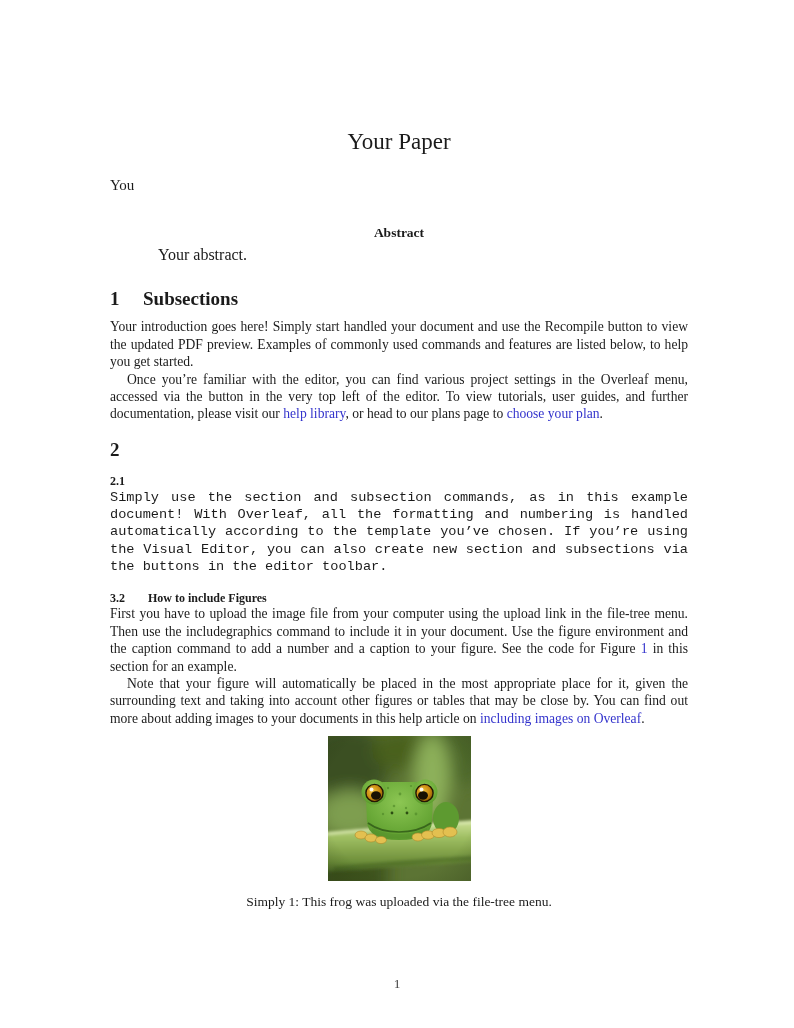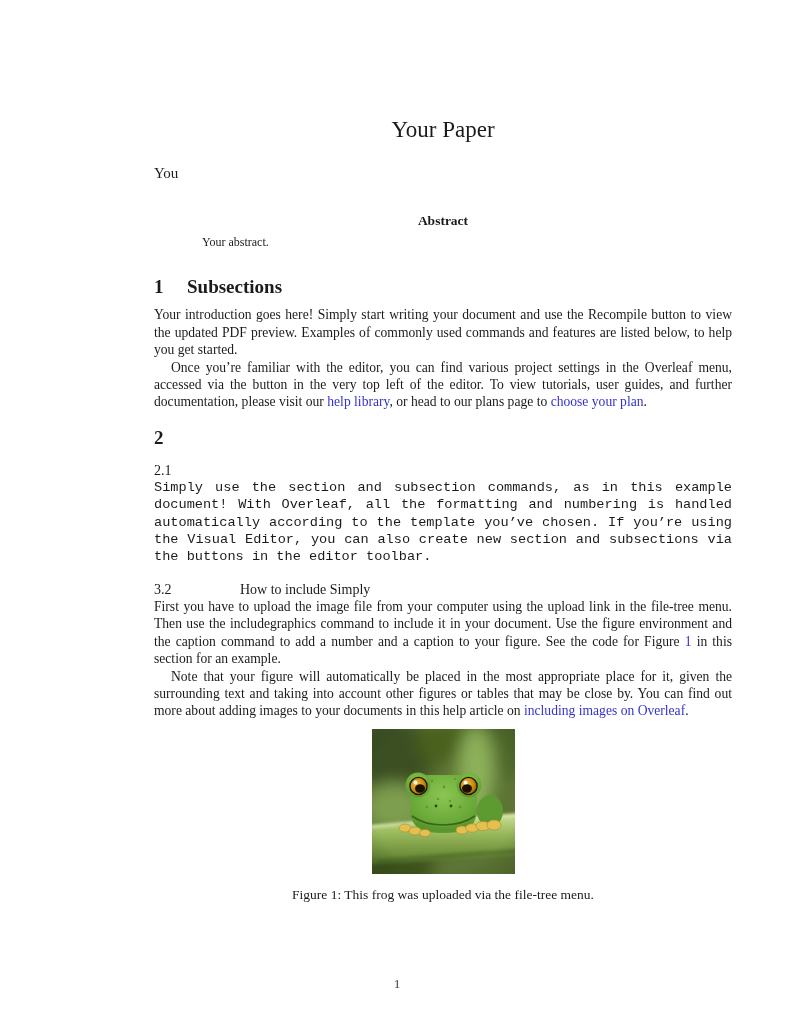--- a/index.html
+++ b/index.html
@@ -4,29 +4,29 @@
 <style>
   html,body{margin:0;padding:0;background:#ffffff;}
   .page{
     position:relative;
     width:794px;height:1028px;
     background:#ffffff;
     overflow:hidden;
     font-family:"Liberation Serif","DejaVu Serif",serif;
     color:#1b1b1b;
   }
-  .content{position:absolute;left:110px;top:0;width:578px;margin-left:44px;}
+  .content{position:absolute;left:110px;top:12px;width:578px;}
   .title{margin-top:116px;font-size:23px;line-height:1.2;text-align:center;font-weight:400;}
   .author{margin-top:21px;font-size:15px;text-align:left;}
   .date{margin-top:14px;font-size:15px;text-align:center;}
   .abstract-head{margin-top:31px;font-size:13.5px;font-weight:700;text-align:center;}
-  .abstract-body{margin:5px 48px 0 48px;font-size:12px;line-height:17px;}
+  .abstract-body{margin:5px 48px 0 48px;font-size:16px;line-height:17px;}
   .sec{margin:25px 0 0 0;font-size:19px;font-weight:700;display:flex;line-height:1.15;}
   .sec .sec-num{display:inline-block;min-width:33px;}
-  .subsec{margin:14px 0 0 0;font-size:14px;font-weight:400;display:flex;line-height:1.15;gap:48px;}
+  .subsec{margin:14px 0 0 0;font-size:12px;font-weight:700;display:flex;line-height:1.15;}
   .subsec .subsec-num{display:inline-block;min-width:38px;}
   p.body{margin:0;font-size:13.6px;line-height:17.4px;text-align:justify;}
   p.first{margin-top:9px;}
   p.cont{text-indent:17px;}
   .mt6{margin-top:6px;}  .mt7{margin-top:7px;font-family:Liberation Mono, monospace;}  .mt16{margin-top:16px;}
   .doc-link{color:var(--link-color,#3333cc);text-decoration:none;cursor:pointer;}
   .figure{margin-top:9px;text-align:center;}
   .frog{width:143px;height:145px;display:inline-block;vertical-align:top;}
   .caption{margin-top:13px;font-size:13.5px;text-align:center;}
   .pageno{position:absolute;left:0;top:976px;width:794px;text-align:center;font-size:13.5px;color:#444;}
@@ -41,35 +41,35 @@
     <div class="author">You</div>
 
     <div class="abstract-head">Abstract</div>
     <div class="abstract-body">Your abstract.</div>
 
     <div class="sec">
         <span class="sec-num">1</span>
         <span>Subsections</span>
       </div>
 
-    <p class="body first">Your introduction goes here! Simply start writing your document and use the Recompile button to view the updated PDF preview. Examples of commonly used commands and features are listed below, to help you get started.</p>
+    <p class="body first">Your introduction goes here! Simply start handled your document and use the Recompile button to view the updated PDF preview. Examples of commonly used commands and features are listed below, to help you get started.</p>
     <p class="body cont"><span>Once you’re familiar with the editor, you can find various project settings in the Overleaf menu, accessed via the button in the very top left of the editor. To view tutorials, user guides, and further documentation, please visit our </span><a class="doc-link">help library</a><span>, or head to our plans page to </span><a class="doc-link">choose your plan</a><span>.</span></p>
 
     <div class="sec mt16">
         <span class="sec-num">2</span>
       </div>
 
     <div class="subsec">
         <span class="subsec-num">2.1</span>
       </div>
     <p class="body mt7">Simply use the section and subsection commands, as in this example document! With Overleaf, all the formatting and numbering is handled automatically according to the template you’ve chosen. If you’re using the Visual Editor, you can also create new section and subsections via the buttons in the editor toolbar.</p>
 
     <div class="subsec mt16">
         <span class="subsec-num">3.2</span>
-        <span>How to include Simply</span>
+        <span>How to include Figures</span>
       </div>
 
     <p class="body mt6"><span>First you have to upload the image file from your computer using the upload link in the file-tree menu. Then use the includegraphics command to include it in your document. Use the figure environment and the caption command to add a number and a caption to your figure. See the code for Figure </span><a class="doc-link">1</a><span> in this section for an example.</span></p>
     <p class="body cont"><span>Note that your figure will automatically be placed in the most appropriate place for it, given the surrounding text and taking into account other figures or tables that may be close by. You can find out more about adding images to your documents in this help article on </span><a class="doc-link">including images on Overleaf</a><span>.</span></p>
 
     <div class="figure">
       <svg class="frog" viewBox="0 0 143 145" role="img">
         <defs>
           <filter id="fbg" x="-40%" y="-40%" width="180%" height="180%">
               <feGaussianBlur stdDeviation="8"></feGaussianBlur>
@@ -141,19 +141,19 @@
             <ellipse cx="43" cy="102" rx="6" ry="4"></ellipse>
             <ellipse cx="53" cy="104" rx="5.5" ry="3.6"></ellipse>
             <ellipse cx="90" cy="101" rx="6" ry="4"></ellipse>
             <ellipse cx="100" cy="99" rx="6.5" ry="4.2"></ellipse>
             <ellipse cx="111" cy="97" rx="7" ry="4.6"></ellipse>
             <ellipse cx="122" cy="96" rx="7" ry="5"></ellipse>
           </g>
         </g>
         <rect width="143" height="145" fill="url(#gVin)"></rect>
       </svg>
-      <div class="caption">Figure 1: This frog was uploaded via the file-tree menu.</div>
+      <div class="caption">Simply 1: This frog was uploaded via the file-tree menu.</div>
     </div>
 
   </div>
 
   <div class="pageno">1</div>
 </div>
 
 </body></html>

